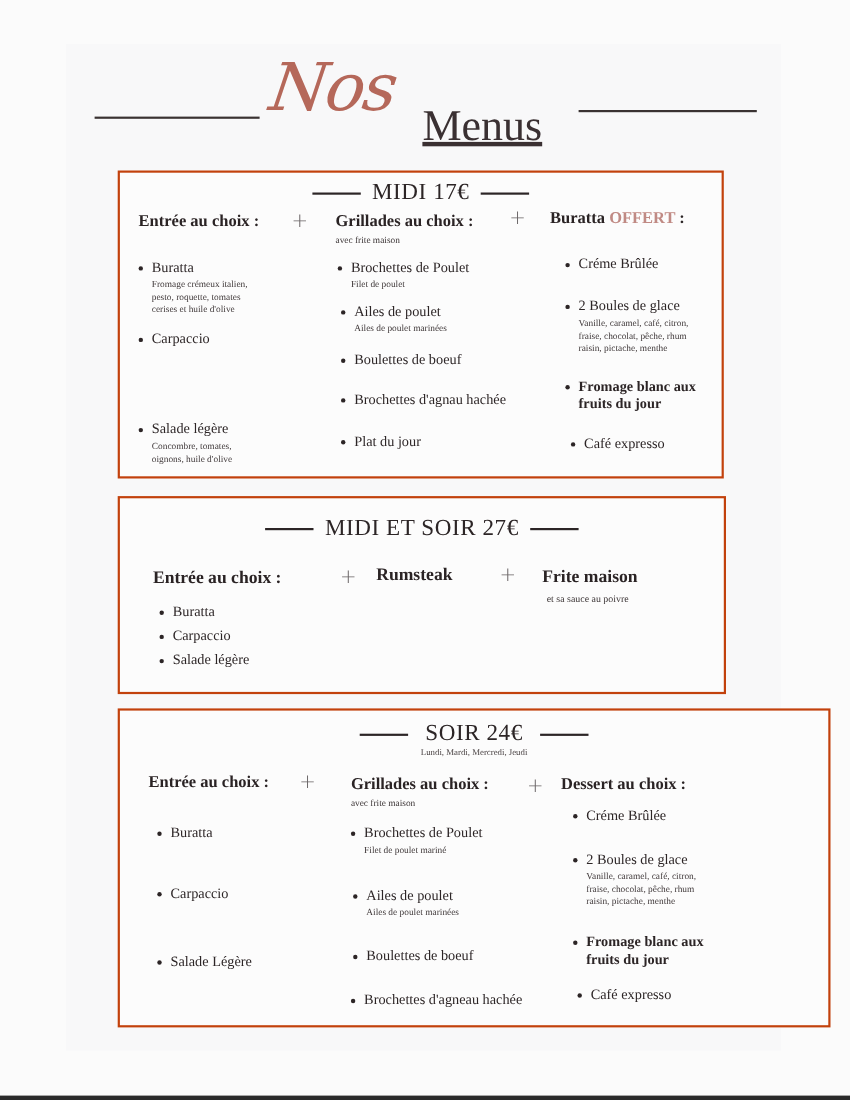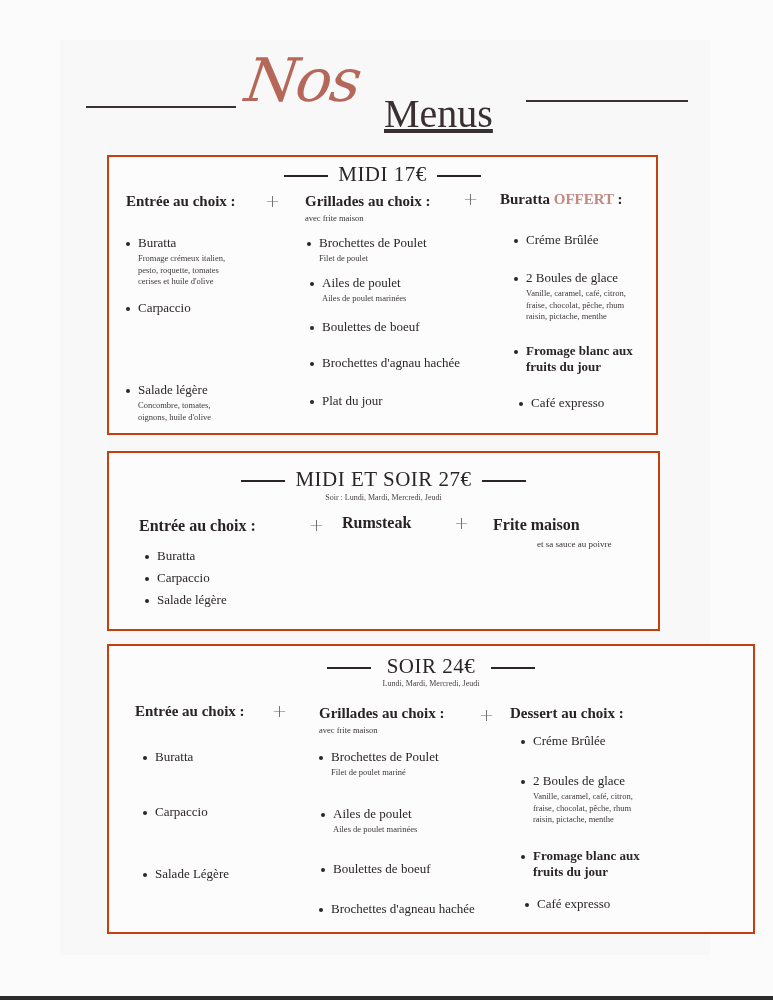--- a/index.html
+++ b/index.html
@@ -107,28 +107,27 @@
 raisin, pictache, menthe</span></div>
   <div class="item multi" style="left:405px; top:186px;"><span class="bullet"></span><span style="display:inline-block; vertical-align:top;">Fromage blanc aux
 fruits du jour</span></div>
   <div class="item" style="left:410px; top:238px;"><span class="bullet"></span><span>Café expresso</span></div>
 </div>
 
 <div class="menu-box" style="left:107px; top:451px; width:553px; height:180px;">
   <div class="box-title" style="top:14px;">
     <span class="dash"></span><span>MIDI ET SOIR 27€</span><span class="dash"></span>
   </div>
-  <div class="box-sub" style="top:40px;">Soir : Lundi, Mardi, Mercredi, Jeudi</div>
 
   <div class="col-head" style="left:30px; top:64px; font-size:16px;">Entrée au choix :</div>
   <div class="plus" style="left:200px; top:61px;">+</div>
   <div class="col-head" style="left:233px; top:61px; font-size:16px;">Rumsteak</div>
   <div class="plus" style="left:345px; top:59px;">+</div>
   <div class="col-head" style="left:384px; top:63px; font-size:16px;">Frite maison</div>
-  <div class="note" style="left:388px; top:86px; font-size:9px;margin-left:40px;">et  sa sauce au poivre</div>
+  <div class="note" style="left:388px; top:86px; font-size:9px;">et  sa sauce au poivre</div>
 
   <div class="item" style="left:36px; top:95px;"><span class="bullet"></span><span>Buratta</span></div>
   <div class="item" style="left:36px; top:117px;"><span class="bullet"></span><span>Carpaccio</span></div>
   <div class="item" style="left:36px; top:139px;"><span class="bullet"></span><span>Salade légère</span></div>
 </div>
 
 <div class="menu-box" style="left:107px; top:644px; width:648px; height:290px;">
   <div class="box-title" style="top:8px;">
     <span class="dash" style="margin-right:16px;"></span><span>SOIR 24€</span><span class="dash" style="margin-left:16px;"></span>
   </div>

